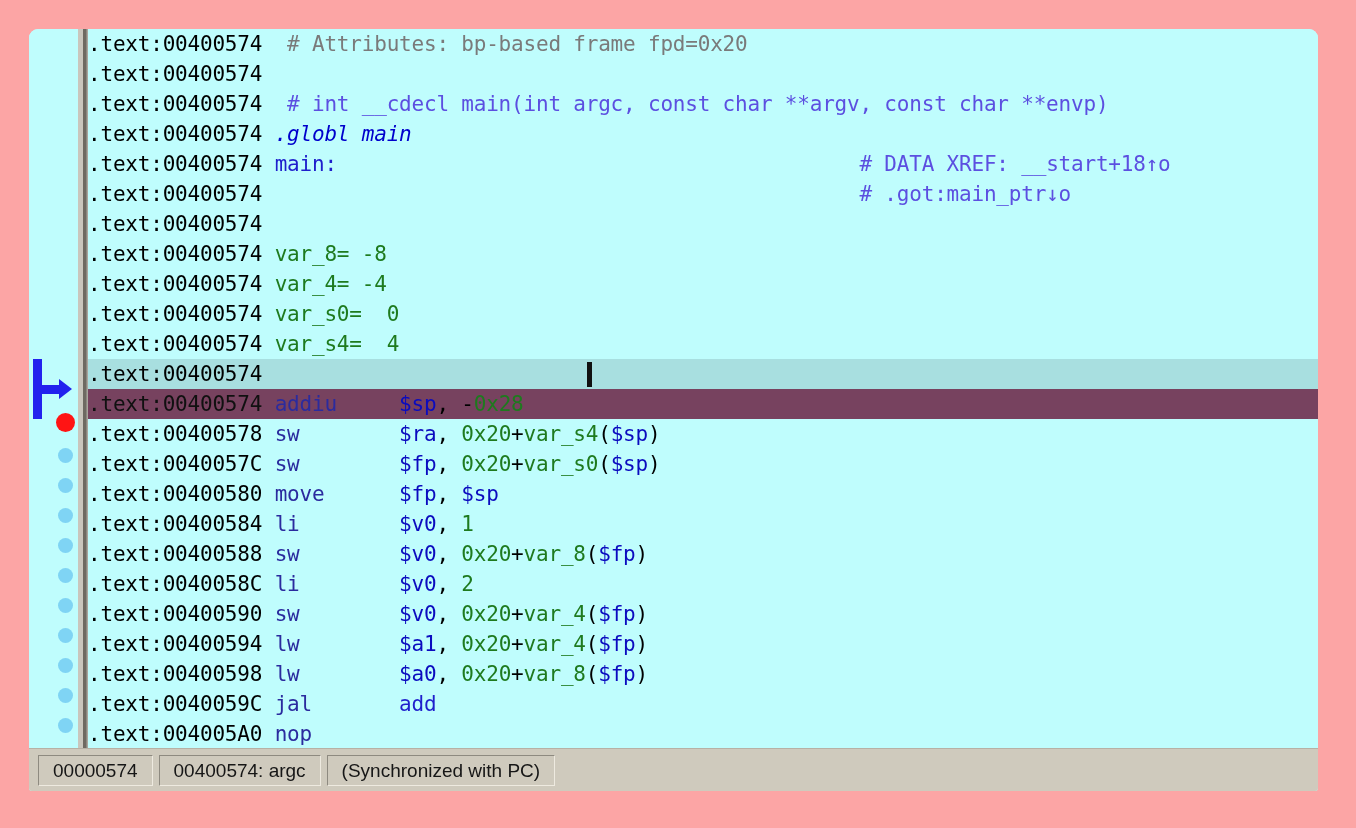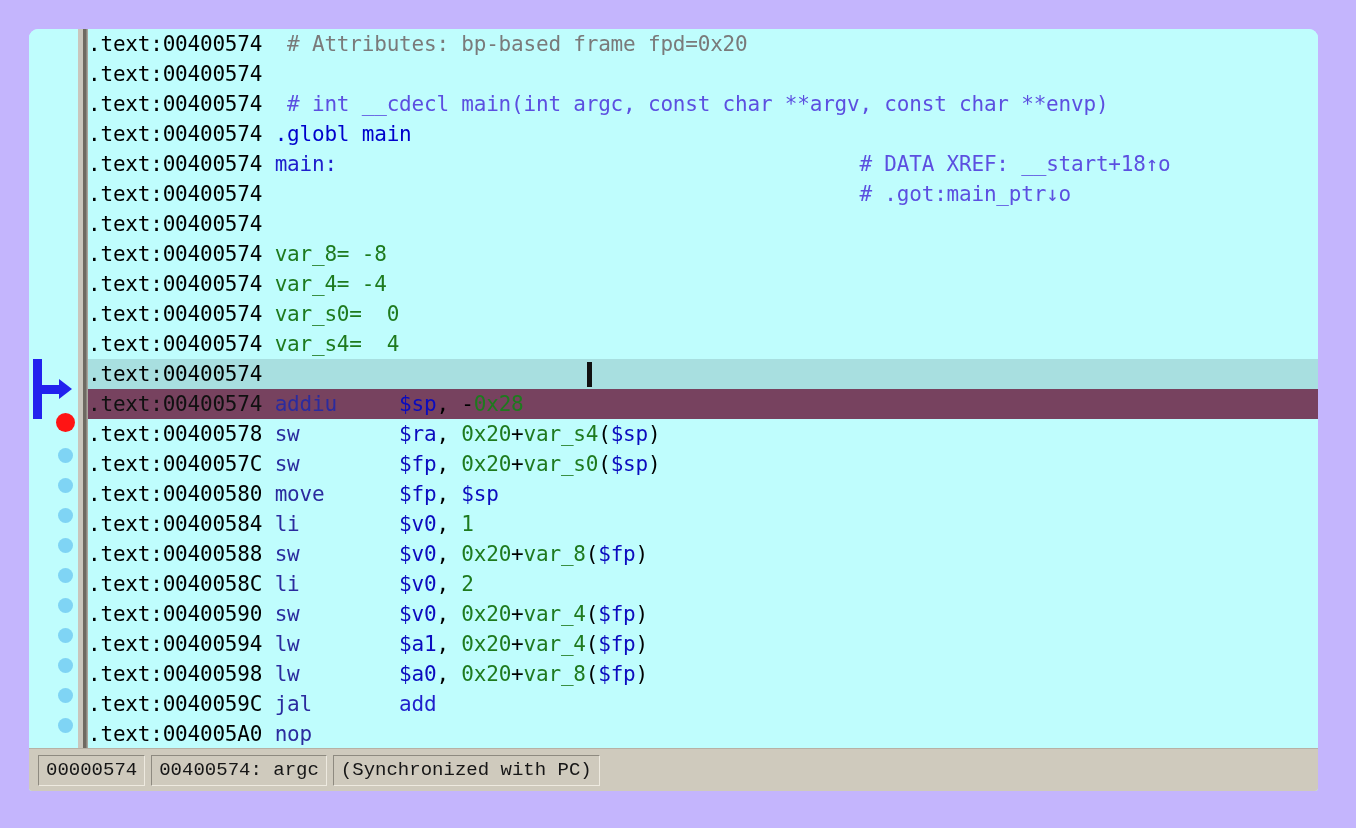--- a/index.html
+++ b/index.html
@@ -7,21 +7,21 @@
     padding: 0;
     background: #000000;
     width: 1356px;
     height: 828px;
     overflow: hidden;
   }
   #root {
     position: relative;
     width: 1356px;
     height: 828px;
-    background: #c4b5fd;
+    background: #fca5a5;
   }
 
   
   .ida-window {
     position: absolute;
     left: 29px;
     top: 29px;
     width: 1289px;
     height: 762px;
     background: #bffdfd;
@@ -115,21 +115,21 @@
     white-space: pre;
     font-size: 21px;
     letter-spacing: -0.2px;
   }
   .code-line.cursor-row { background: #a8dfe0; }
   .code-line.current-ip { background: #77425f; }
 
   .seg  { color: #000000; }
   .cmt  { color: #7a7a7a; }
   .cmt-blue { color: #5c4fe0; text-align: right; }
-  .kw   { color: #0000cc; }
+  .kw   { color: #0000cc; font-style: italic; }
   .mnem { color: #2b2b9e; }
   .reg  { color: #0b0bbf; }
   .num  { color: #1e7a1e; }
   .var  { color: #1e7a1e; }
   .ref  { color: #1f1fcc; }
   .plain{ color: #000000; }
 
   .current-ip .seg   { color: #101010; }
   .current-ip .mnem  { color: #2b2b9e; text-align: right; }
   .current-ip .reg   { color: #0b0bbf; }
@@ -157,24 +157,24 @@
     align-items: center;
     padding-left: 9px;
     box-sizing: border-box;
   }
   .status-panel {
     height: 29px;
     line-height: 29px;
     background: #cfcabd;
     border: 1px solid;
     border-color: #8e8a80 #eeeae0 #eeeae0 #8e8a80;
-    font-family: Liberation Mono, monospace;
+    font-family: Liberation Sans, sans-serif;
     font-size: 19px;
     color: #161616;
-    padding: 0 7px;
+    padding: 0 14px;
     margin-right: 6px;
     white-space: nowrap;
   }
 </style>
 </head>
 <body>
 
 <div id="root">
 
   <div class="ida-window">

